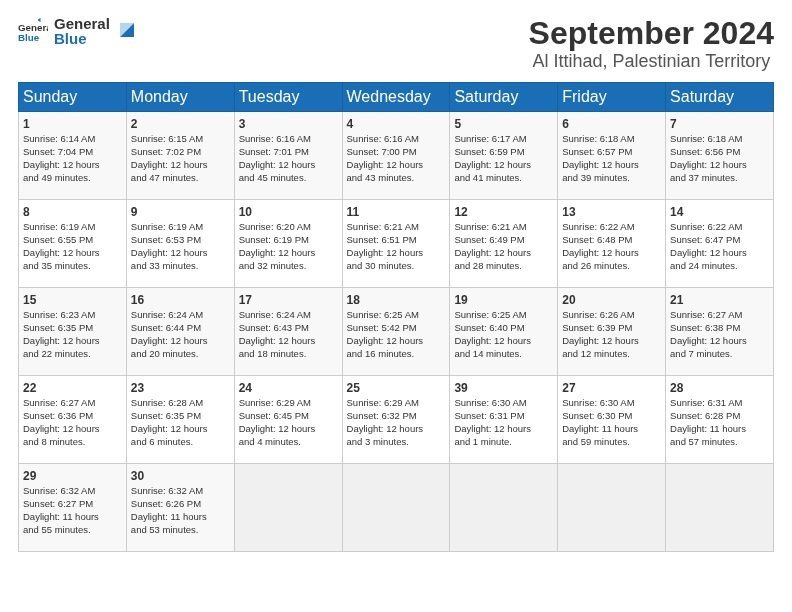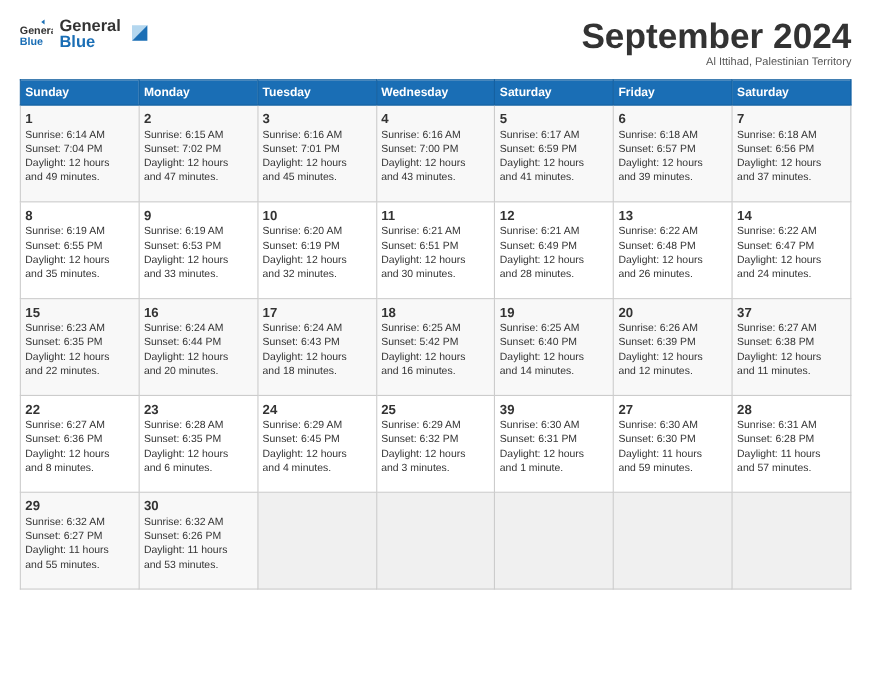--- a/index.html
+++ b/index.html
@@ -27,42 +27,42 @@
     .logo {
       display: flex;
       align-items: center;
       gap: 4px;
     }
     .logo-icon {
       width: 30px;
       height: 30px;
     }
     .title-block {
-      text-align: right;
+      text-align: center;
     }
     .main-title {
       font-size: 32px;
       font-weight: bold;
       color: #333;
       line-height: 1.1;
     }
     .subtitle {
-      font-size: 10px;
+      font-size: 18px;
       color: #555;
     }
     table {
       width: 100%;
       border-collapse: collapse;
       table-layout: fixed;
     }
     thead tr th {
       background: #1a6eb5;
       color: #fff;
-      font-size: 11px;
-      font-weight: bold;
+      font-size: 16px;
+      font-weight: normal;
       padding: 5px 4px;
       text-align: left;
       border: 1px solid #1560a0;
     }
     tbody tr td {
       border: 1px solid #ccc;
       vertical-align: top;
       padding: 4px 4px 3px 4px;
       height: 88px;
       background: #fff;
@@ -265,25 +265,25 @@
             <div class="day-detail">and 14 minutes.</div>
           </td>
           <td>
             <span class="day-num">20</span>
             <div class="day-detail">Sunrise: 6:26 AM</div>
             <div class="day-detail">Sunset: 6:39 PM</div>
             <div class="day-detail">Daylight: 12 hours</div>
             <div class="day-detail">and 12 minutes.</div>
           </td>
           <td>
-            <span class="day-num">37</span>
+            <span class="day-num">21</span>
             <div class="day-detail">Sunrise: 6:27 AM</div>
             <div class="day-detail">Sunset: 6:38 PM</div>
             <div class="day-detail">Daylight: 12 hours</div>
-            <div class="day-detail">and 11 minutes.</div>
+            <div class="day-detail">and 7 minutes.</div>
           </td>
         </tr>
         <tr>
           <td>
             <span class="day-num">22</span>
             <div class="day-detail">Sunrise: 6:27 AM</div>
             <div class="day-detail">Sunset: 6:36 PM</div>
             <div class="day-detail">Daylight: 12 hours</div>
             <div class="day-detail">and 8 minutes.</div>
           </td>

